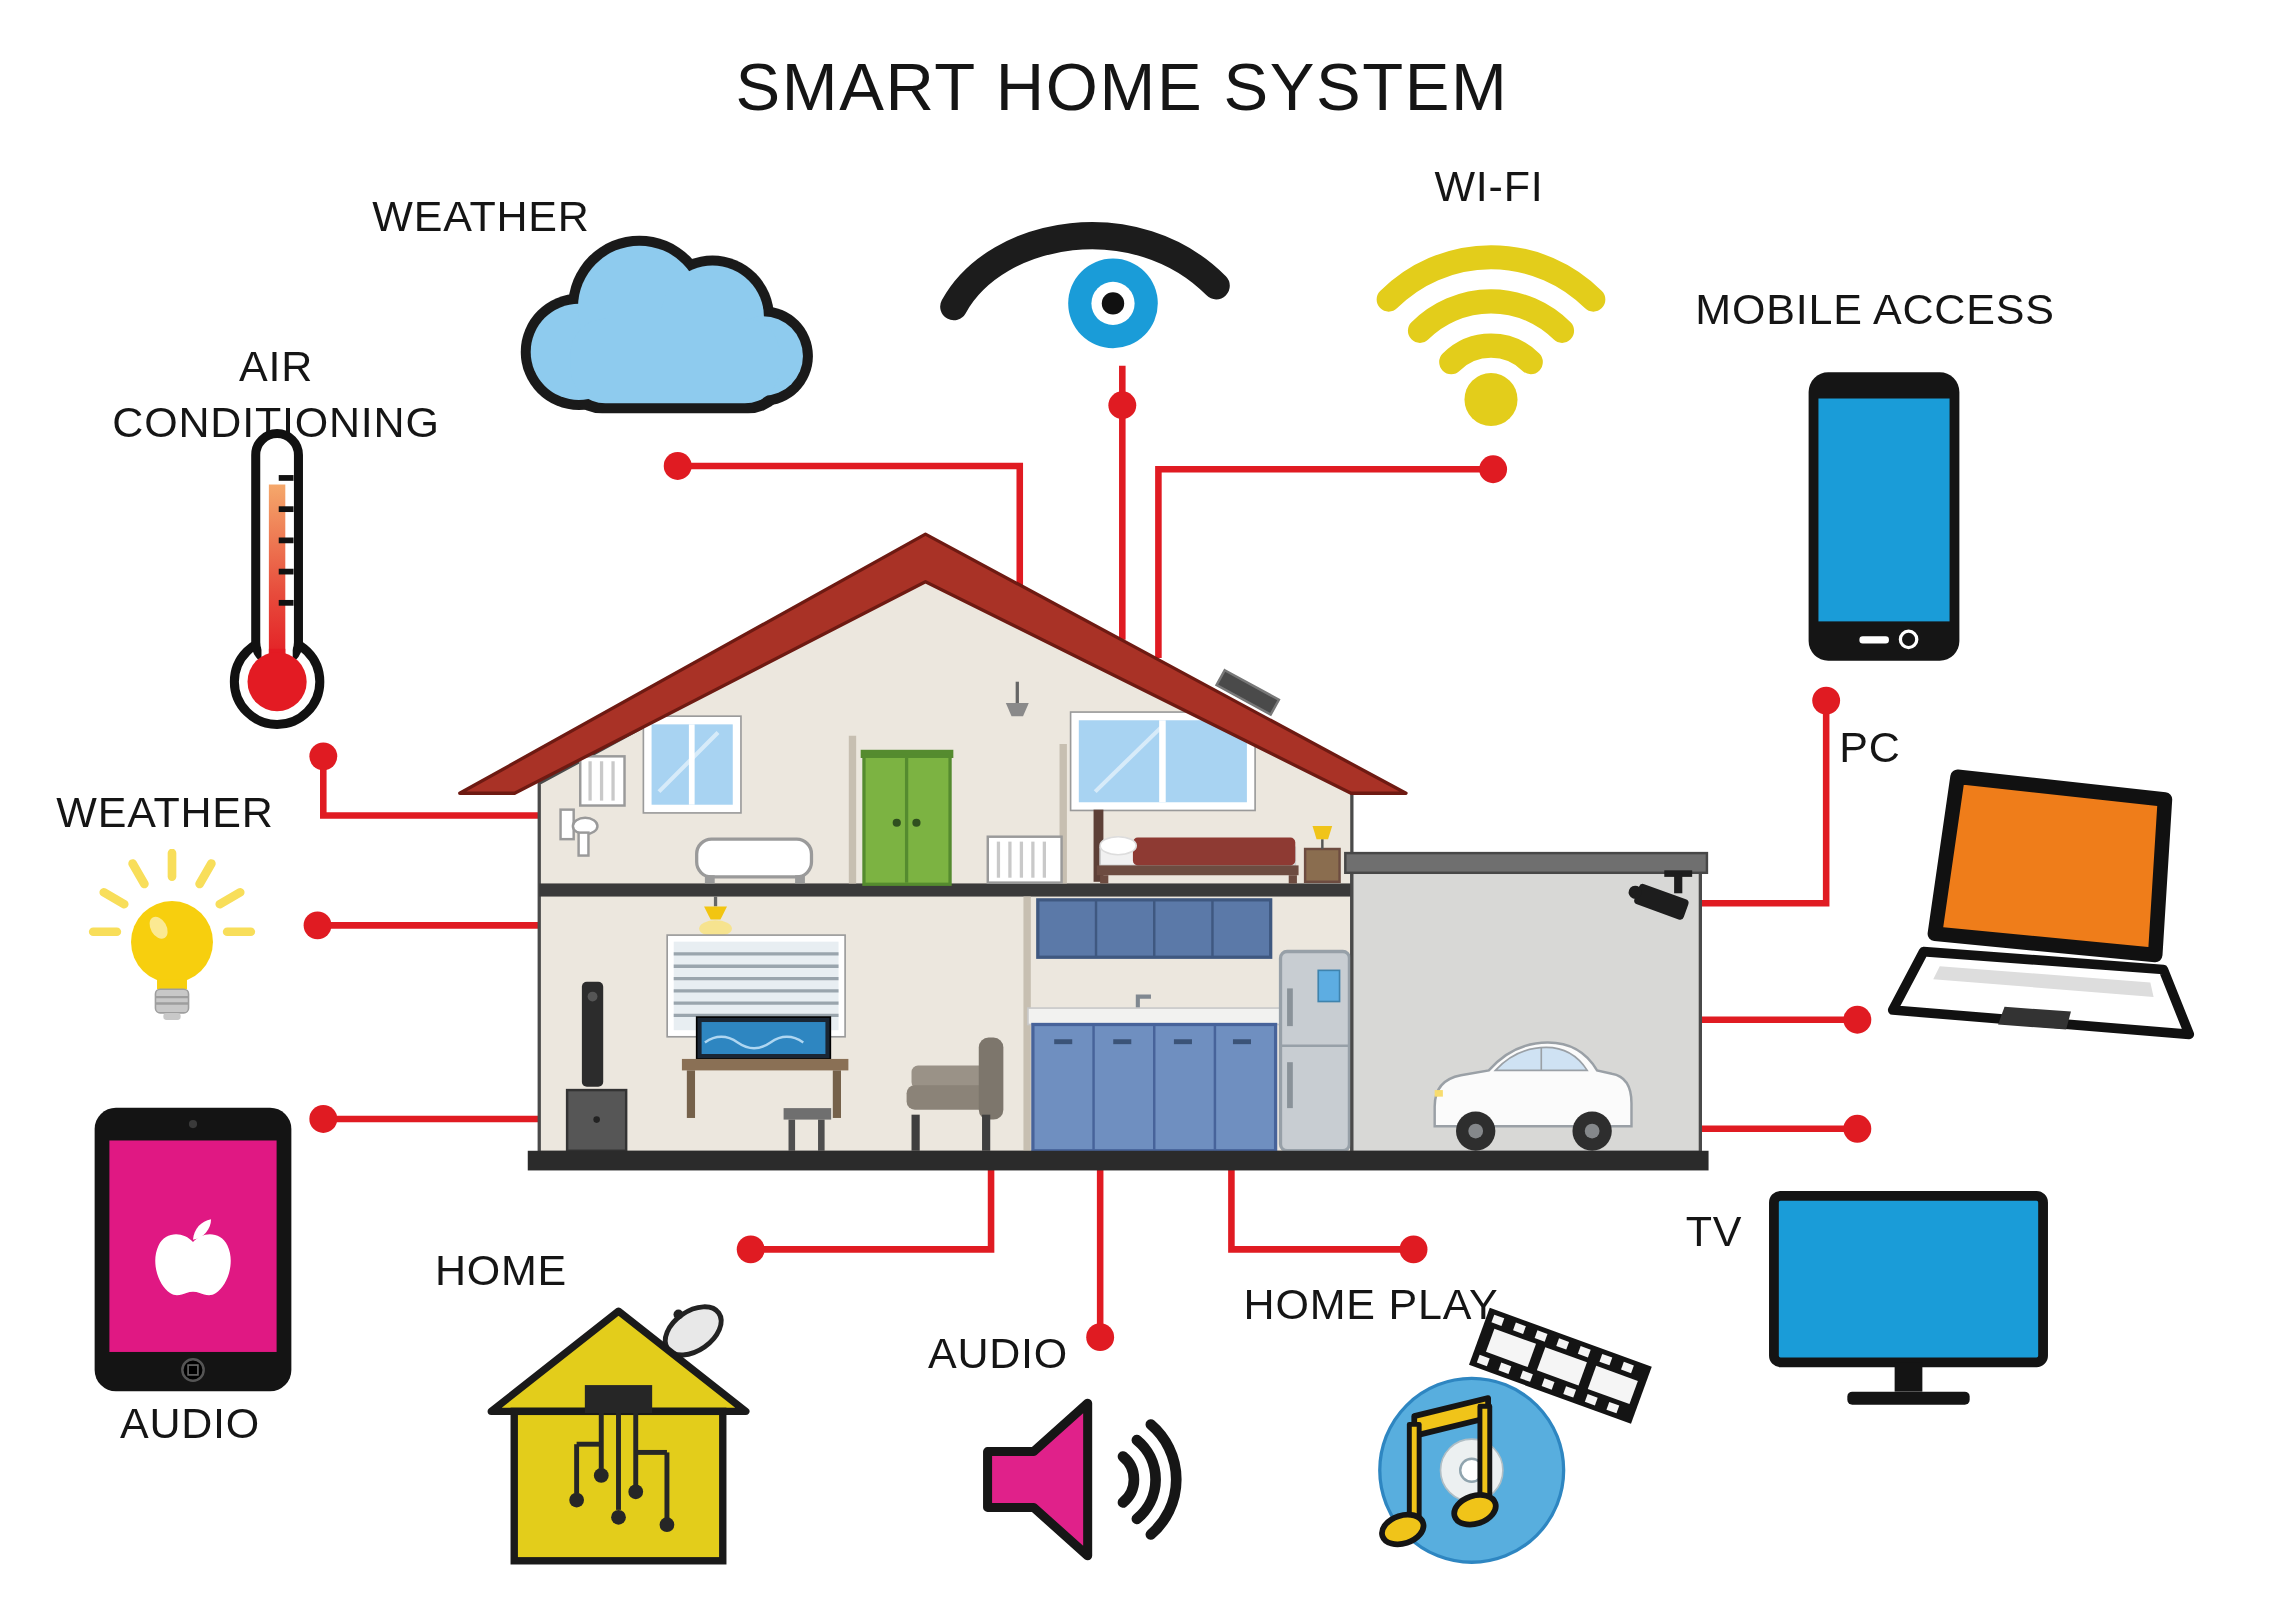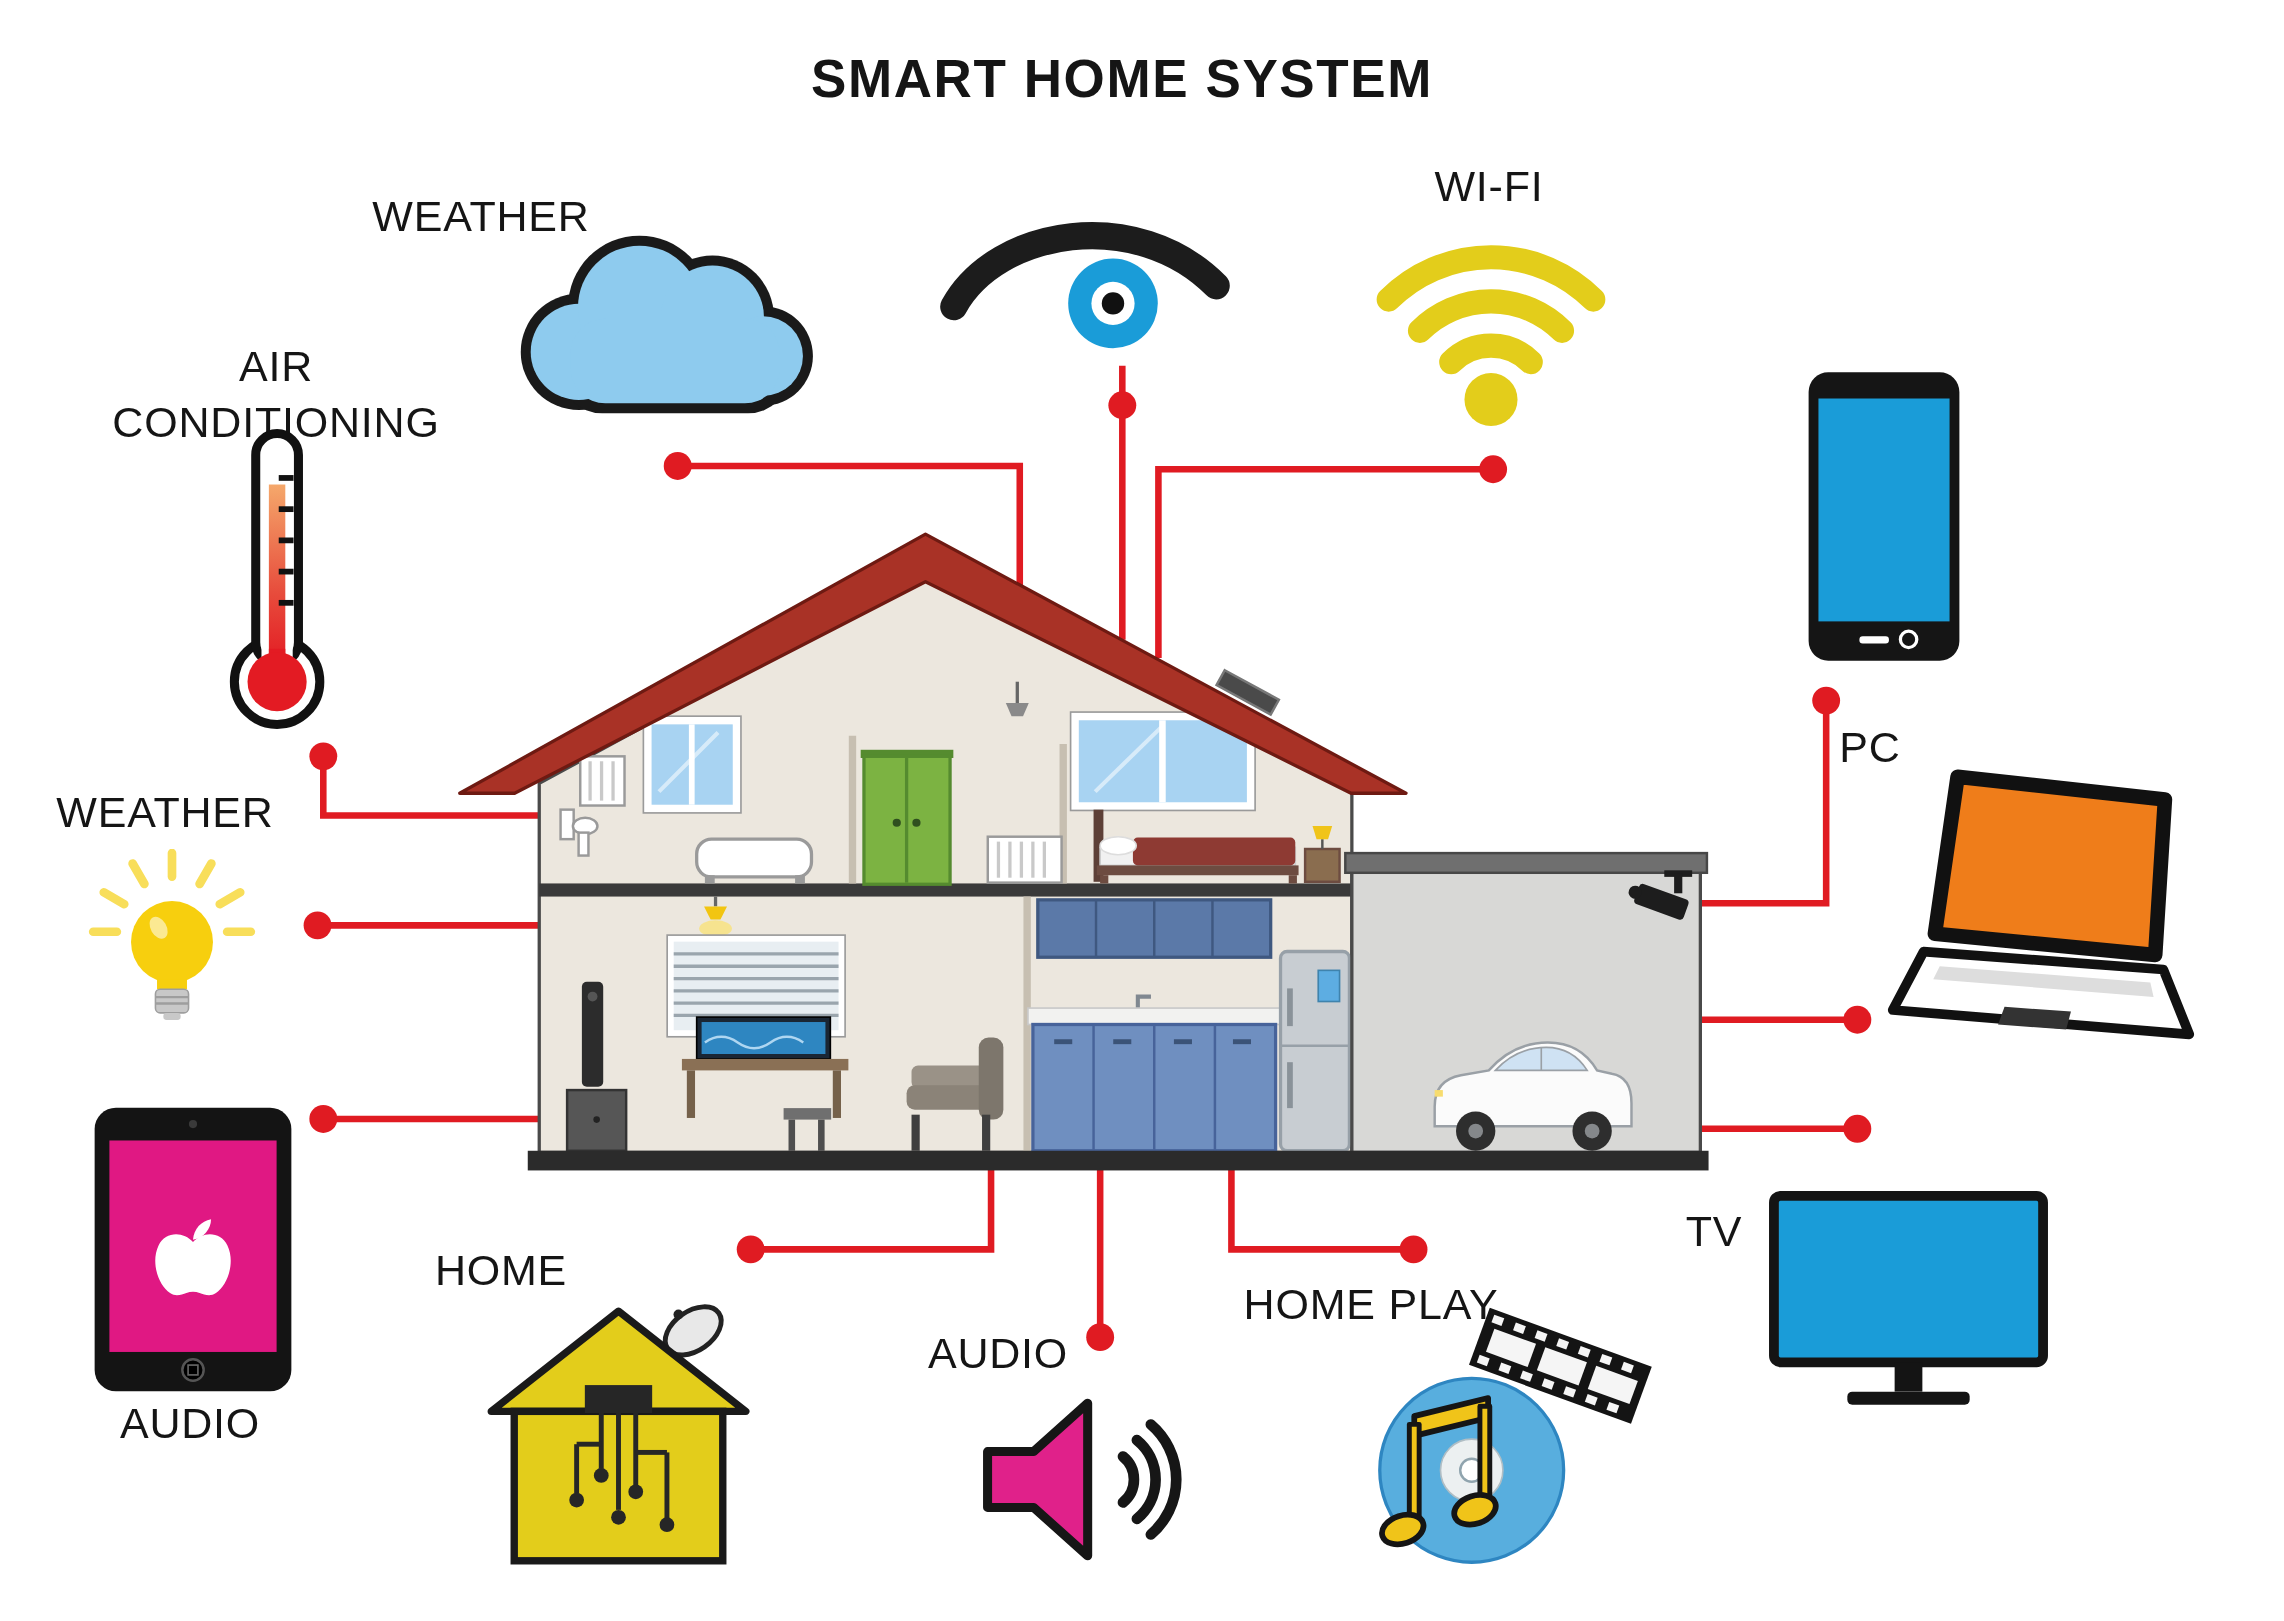--- a/index.html
+++ b/index.html
@@ -1,19 +1,19 @@
 <!DOCTYPE html>
 <html style="--background: #ffffff; --text: #151515; --connector: #e01b22; --roof: #a93226; --cloud_blue: #8ecbee; --wifi_yellow: #e3cd1b; --screen_blue: #1a9cd8; --laptop_orange: #ef7d1a; --bulb_yellow: #f7cf0e; --tablet_pink: #e01883; --speaker_magenta: #e0218a; --cctv_yellow: #e3cd1b; --cd_blue: #58aede;font-size:13px"><head>
 <meta charset="utf-8">
 <style>
   html,body{margin:0;padding:0;background:#fff;}
   .canvas{position:relative;width:2284px;height:1621px;background:var(--background,#ffffff);
           font-family:"Liberation Sans",sans-serif;overflow:hidden;}
   .title{position:absolute;left:1122px;top:48px;transform:translateX(-50%);
-         font-size:53px;font-weight:700;letter-spacing:1.6px;color:var(--text,#151515);white-space:nowrap;}
+         font-size:67px;font-weight:400;letter-spacing:1.6px;color:var(--text,#151515);white-space:nowrap;}
   .label{position:absolute;transform:translateX(-50%);font-size:43px;font-weight:400;
          letter-spacing:0.8px;color:var(--text,#151515);text-align:center;white-space:nowrap;}
   .label.wrap{white-space:normal;width:386px;line-height:1.3;margin-top:27px;}
   .abs{position:absolute;}
   .c-conn{stroke:var(--connector,#e01b22);stroke-width:8;fill:none;}
   .c-dot{fill:var(--connector,#e01b22);}
   .f-cloud{fill:var(--cloud_blue,#8ecbee);}
   .f-roof{fill:var(--roof,#a93226);}
   .s-wifi{stroke:var(--wifi_yellow,#e3cd1b);}
   .f-wifi{fill:var(--wifi_yellow,#e3cd1b);}
@@ -275,20 +275,21 @@
   </svg>
 
   <div class="label" style="left:1489px;top:162px">WI-FI</div>
   <svg class="abs" style="left:1368px;top:209px" width="246" height="217" viewBox="0 0 300 270">
     <path class="s-wifi" d="M22.7,112.7 A180,180 0 0 1 277.3,112.7" stroke-width="30" fill="none" stroke-linecap="round"></path>
     <path class="s-wifi" d="M61.6,151.6 A125,125 0 0 1 238.4,151.6" stroke-width="30" fill="none" stroke-linecap="round"></path>
     <path class="s-wifi" d="M100.5,190.5 A70,70 0 0 1 199.5,190.5" stroke-width="30" fill="none" stroke-linecap="round"></path>
     <circle class="f-wifi" cx="150" cy="237" r="33"></circle>
   </svg>
 
+  <div class="label" style="left:1875px;top:285px">MOBILE ACCESS</div>
   <svg class="abs" style="left:1805px;top:369px" width="158" height="295" viewBox="0 0 192 360">
     <rect x="4" y="4" width="184" height="352" rx="24" fill="#151515"></rect>
     <rect x="16" y="36" width="160" height="272" class="f-screen"></rect>
     <rect x="66" y="326" width="36" height="9" rx="4" fill="#ffffff"></rect>
     <circle cx="126" cy="330" r="10" stroke="#ffffff" stroke-width="4" fill="none"></circle>
   </svg>
 
   <div class="label" style="left:1870px;top:723px">PC</div>
   <svg class="abs" style="left:1883px;top:767px" width="316" height="324" viewBox="0 0 390 400">
     <polygon class="f-orange" points="92,12 348,40 336,232 64,206" stroke="#111" stroke-width="18" stroke-linejoin="round"></polygon>

